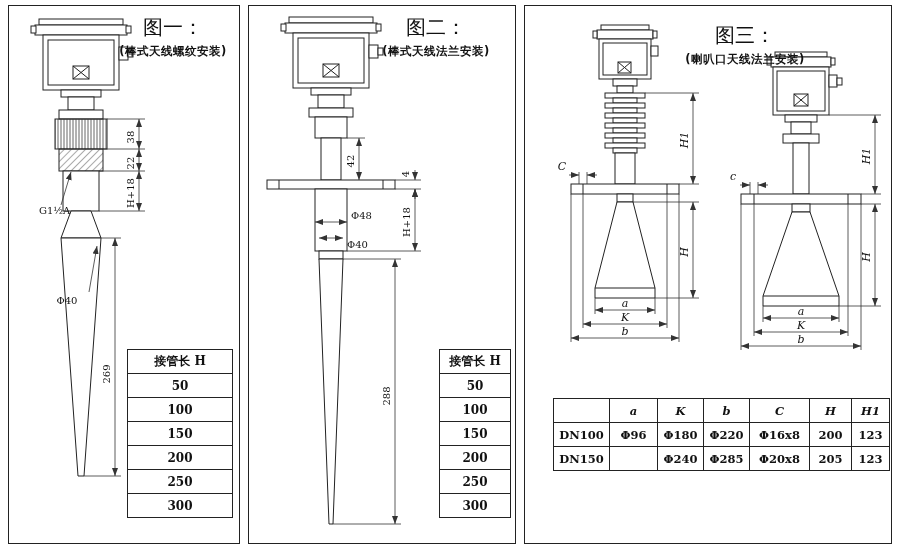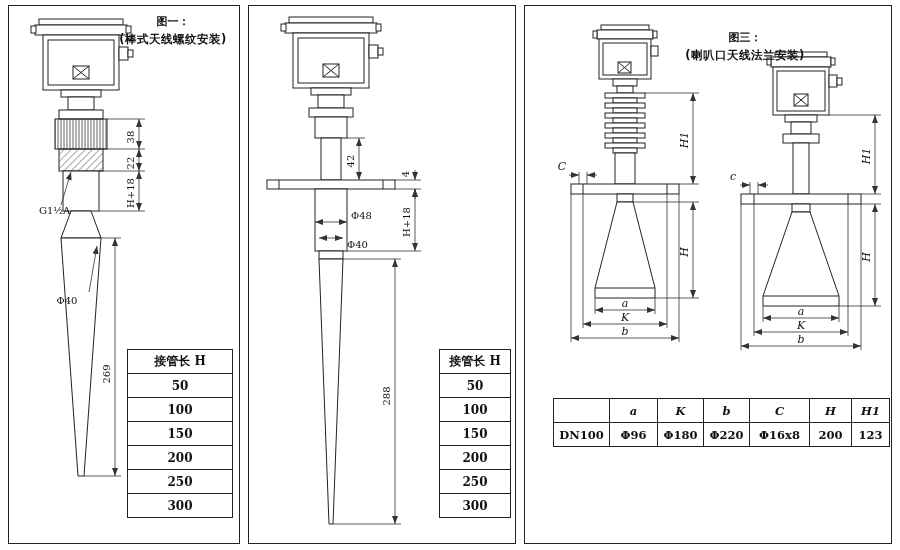--- a/index.html
+++ b/index.html
@@ -4,25 +4,25 @@
 <style>
   * { margin:0; padding:0; box-sizing:border-box; }
   html,body { width:900px; height:550px; background:#ffffff; font-family:"DejaVu Sans","Liberation Sans",sans-serif; }
   .canvas { position:absolute; left:0; top:0; width:900px; height:550px; background:#ffffff; }
   .panel { position:absolute; border:1px solid #222; background:#fff; }
   #p1 { left:8px;   top:5px; width:232px; height:539px; }
   #p2 { left:248px; top:5px; width:268px; height:539px; }
   #p3 { left:524px; top:5px; width:368px; height:539px; }
   .draw { position:absolute; left:0; top:0; }
   .ptitle { position:absolute; text-align:center; color:#111; }
-  .ptitle .t { font-size:11px; font-weight:bold; }
+  .ptitle .t { font-size:20px; font-weight:normal; }
   .ptitle .s { font-size:11.5px; font-weight:bold; margin-top:3px; letter-spacing:0.5px; }
   #p1 .ptitle { right:6px;  top:8px; width:120px; }
   #p2 .ptitle { right:8px;  top:8px; width:142px; }
-  #p3 .ptitle { left:120px; top:24px; width:200px; }
+  #p3 .ptitle { left:120px; top:16px; width:200px; }
   table.spec { position:absolute; border-collapse:collapse; background:#fff; table-layout:fixed; }
   table.spec td, table.spec th { border:1px solid #222; text-align:center; vertical-align:middle;
       font-size:12px; font-weight:bold; color:#111; height:24px; padding:0 2px;
       font-family:"DejaVu Serif","Liberation Serif",serif; }
   #t1 { left:118px; top:343px; width:106px; }
   #t2 { left:190px; top:343px; width:72px;  }
   #t3 { left:28px;  top:392px; width:336px; }
   #t3 td, #t3 th { font-size:11.5px; }
   #t3 thead th { font-style:italic; }
   .ln { stroke:#222; fill:none; stroke-width:1; }
@@ -182,20 +182,24 @@
       </g>
       <g>
         <text class="dimtxt" x="105" y="155" text-anchor="middle" transform="rotate(-90 105 155)">42</text>
         <text class="dimtxt" x="160" y="168" text-anchor="middle" transform="rotate(-90 160 168)">4</text>
         <text class="dimtxt" x="161" y="216" text-anchor="middle" transform="rotate(-90 161 216)">H+18</text>
         <text class="dimtxt" x="102" y="213" text-anchor="start">Φ48</text>
         <text class="dimtxt" x="98" y="242" text-anchor="start">Φ40</text>
         <text class="dimtxt" x="141" y="390" text-anchor="middle" transform="rotate(-90 141 390)">288</text>
       </g>
     </svg>
+    <div class="ptitle">
+      <div class="t">图二：</div>
+      <div class="s">(棒式天线法兰安装)</div>
+    </div>
     <table class="spec" id="t2">
       <thead>
         <tr>
             <th>接管长 H</th>
           </tr>
       </thead>
       <tbody>
         <tr>
             <td>50</td>
           </tr>
@@ -372,17 +376,26 @@
       <tbody>
         <tr>
           <td>DN100</td>
           <td>Φ96</td>
           <td>Φ180</td>
           <td>Φ220</td>
           <td>Φ16x8</td>
           <td>200</td>
           <td>123</td>
         </tr>
+        <tr>
+          <td>DN150</td>
+          <td></td>
+          <td>Φ240</td>
+          <td>Φ285</td>
+          <td>Φ20x8</td>
+          <td>205</td>
+          <td>123</td>
+        </tr>
       </tbody>
     </table>
   </section>
 
 </div>
 
 </body></html>

